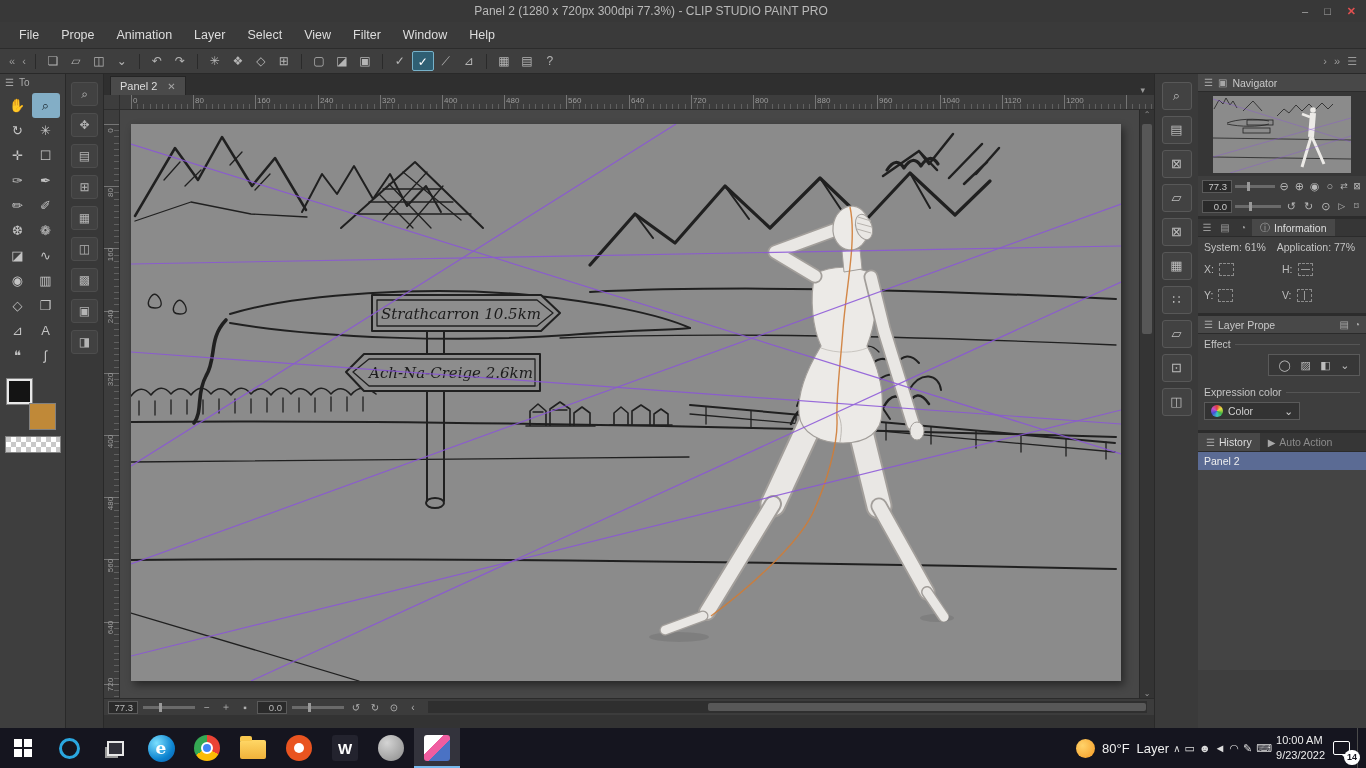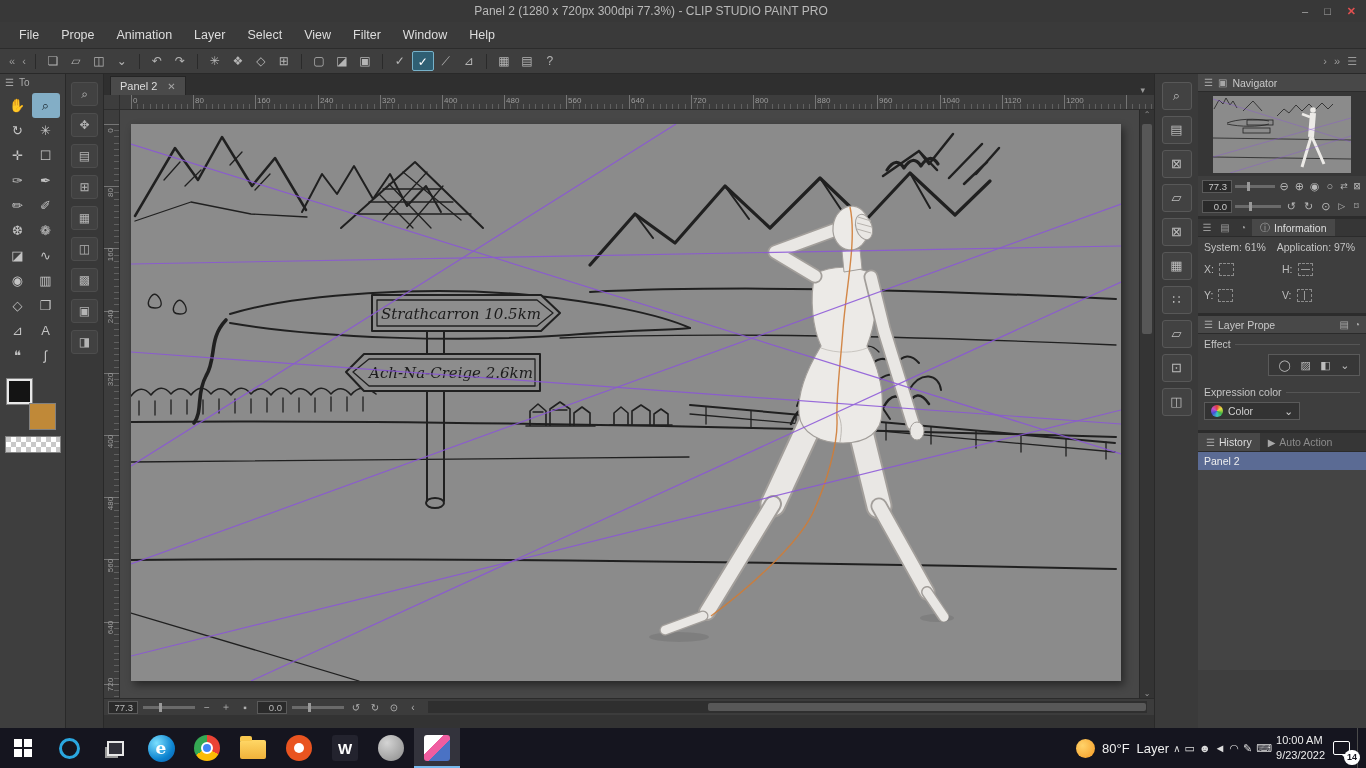--- a/index.html
+++ b/index.html
@@ -529,21 +529,21 @@
           <span class="itab-icon">☰</span>
           <span class="itab-icon">▤</span>
           <span class="itab-icon">◔</span>
           <span class="itab-active">
             <span class="ph-icon">ⓘ</span>
             <span>Information</span>
           </span>
         </div>
         <div class="sys-row">
           <span>System: 61%</span>
-          <span style="margin-left:8px">Application: 97%</span>
+          <span style="margin-left:8px">Application: 77%</span>
         </div>
         <div class="coord-grid">
           <div class="coord-cell">
               <span>X:</span>
               <span class="coord-icon"></span>
             </div>
           <div class="coord-cell">
               <span>H:</span>
               <span class="coord-icon h"></span>
             </div>

